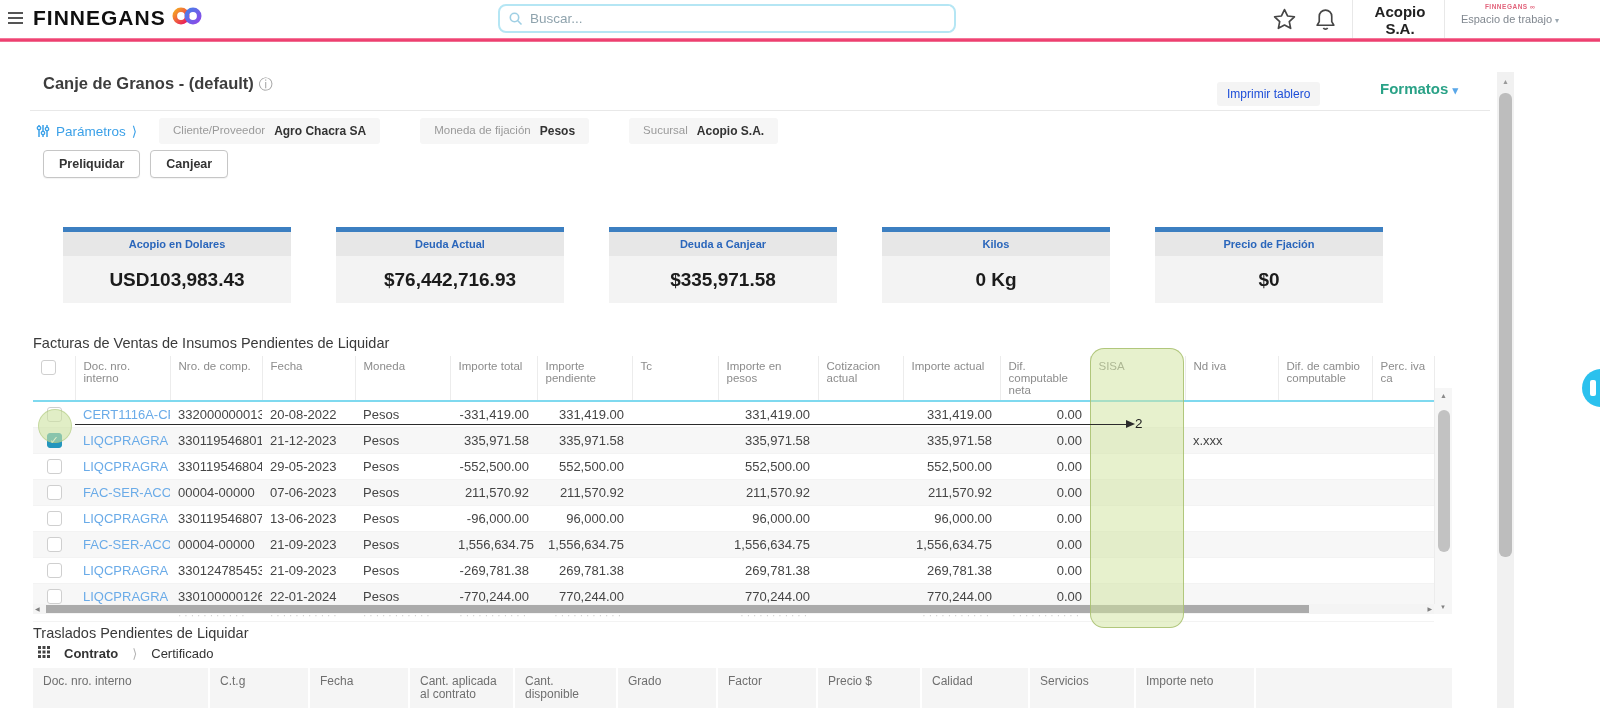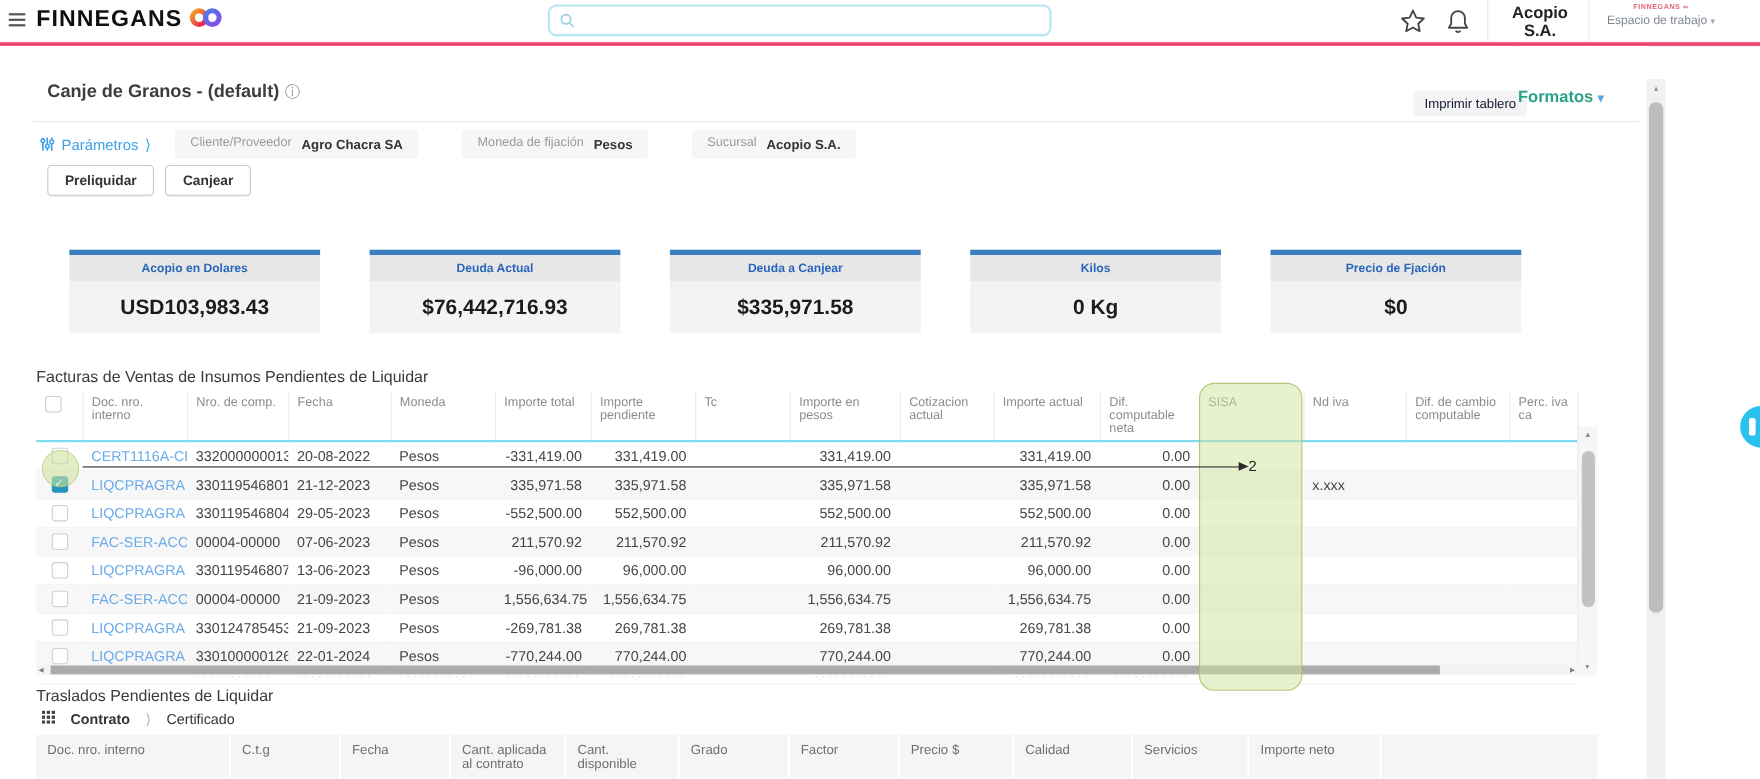--- a/index.html
+++ b/index.html
@@ -27,22 +27,22 @@
   .subsel .chev { color:#9aa7b0; font-size:8px; }
   .workspace { position:absolute; left:1450px; top:3px; width:120px; text-align:center; cursor:pointer; }
   .mini-logo { font-size:6.5px; font-weight:800; color:#e2647c; letter-spacing:.5px; }
   .pinkline { position:absolute; left:0; top:38px; width:1600px; height:4px;
     background:linear-gradient(#f78fae,#ee3f6f 40%,#ee3f6f 75%,#f2a0b8); }
 
   
   .content { position:absolute; left:0; top:42px; width:1497px; height:666px; background:#fff; }
   .page-title { position:absolute; left:43px; top:32px; font-size:16.5px; font-weight:600; color:#3d3d3d; }
   .info-i { color:#999; font-size:14px; font-weight:400; margin-left:5px; }
-  .print-btn { position:absolute; left:1285px; top:40px; background:#f4f4f4; border-radius:3px;
-    padding:5px 10px; font-size:12px; color:#0f172a; cursor:pointer; }
+  .print-btn { position:absolute; left:1217px; top:40px; background:#f4f4f4; border-radius:3px;
+    padding:5px 10px; font-size:12px; color:#1d4ed8; cursor:pointer; }
   .formats { position:absolute; left:1380px; top:38px; font-size:15px; font-weight:700;
     color:#2aa287; cursor:pointer; }
   .formats .chev { color:#5aa7e8; font-size:11px; }
   .hdr-divider { position:absolute; left:30px; top:68px; width:1460px; border-top:1px solid #e8e8e8; }
 
   .params-row { position:absolute; left:36px; top:76px; display:flex; align-items:center; gap:22px; }
   .params-link { display:flex; align-items:center; gap:6px; color:#3aa0e8; font-size:13.5px; cursor:pointer; }
   .chip { background:#f6f6f6; border-radius:3px; padding:6px 14px; display:flex; gap:9px;
     cursor:pointer; }
   .chip-label { color:#9a9a9a; font-size:11.5px; }
@@ -152,20 +152,21 @@
         </defs>
         <circle cx="9" cy="10" r="6.2" fill="none" stroke="url(#g1)" stroke-width="4.6"></circle>
         <circle cx="21" cy="10" r="6.2" fill="none" stroke="url(#g2)" stroke-width="4.6"></circle>
       </svg>
     </div>
     <div class="searchbox">
       <svg width="16" height="16" viewBox="0 0 16 16">
         <circle cx="6.5" cy="6.5" r="4.2" fill="none" stroke="#9fcfe4" stroke-width="1.6"></circle>
         <line x1="9.8" y1="9.8" x2="13.5" y2="13.5" stroke="#9fcfe4" stroke-width="1.6"></line>
       </svg>
+      <input type="text" placeholder="Buscar..." style="">
     </div>
     <svg class="tb-icon" style="left:1272px" width="25" height="25" viewBox="0 0 24 24">
       <path d="M12 2.5l2.9 6.1 6.6.8-4.9 4.6 1.3 6.5L12 17.3l-5.9 3.2 1.3-6.5-4.9-4.6 6.6-.8z" fill="none" stroke="#454545" stroke-width="1.6" stroke-linejoin="round"></path>
     </svg>
     <svg class="tb-icon" style="left:1314px" width="23" height="25" viewBox="0 0 22 24">
       <path d="M11 3a6 6 0 0 0-6 6v5l-2 3.5h16L17 14V9a6 6 0 0 0-6-6z" fill="none" stroke="#454545" stroke-width="1.6" stroke-linejoin="round"></path>
       <path d="M9 20a2.2 2.2 0 0 0 4 0" fill="none" stroke="#454545" stroke-width="1.6"></path>
     </svg>
     <div class="tb-div" style="left:1352px"></div>
     <div class="company">

